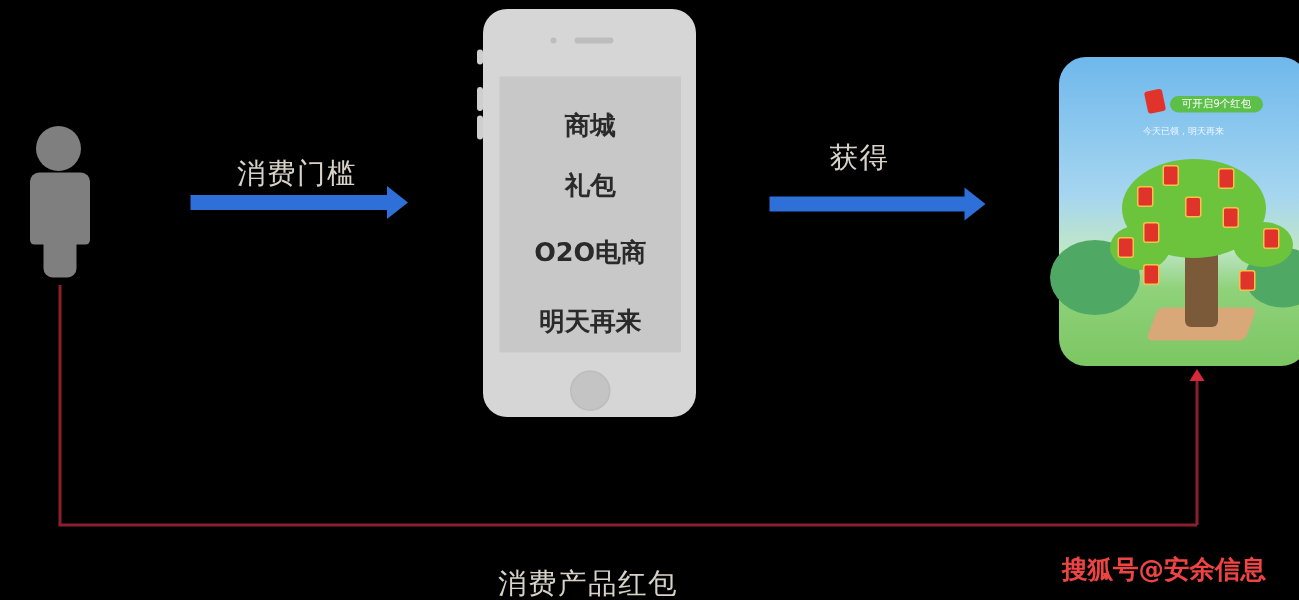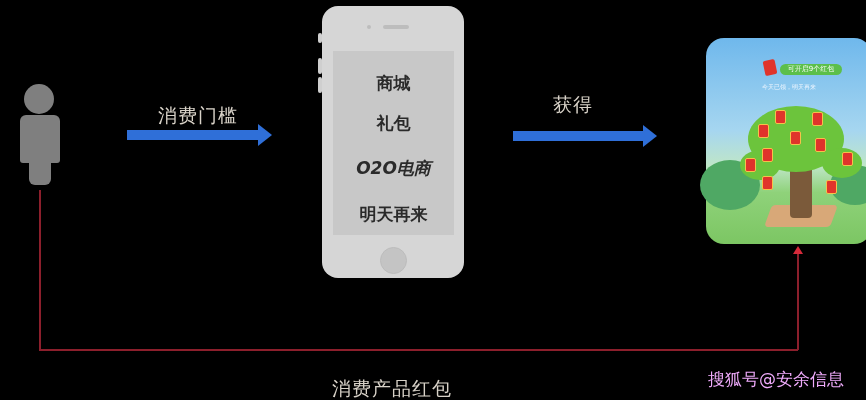--- a/index.html
+++ b/index.html
@@ -33,21 +33,21 @@
     .trunk { left: 790px; top: 160px; width: 22px; height: 58px; background: #7b5a3a; border-radius: 4px; }
     .foliage { border-radius: 50%; background: #6cc43c; }
     .dirt { left: 768px; top: 205px; width: 66px; height: 22px; background: #d8a878; transform: skewX(-20deg); border-radius: 4px; }
     .packet { width: 9px; height: 12px; background: #e0342b; border-radius: 2px; border: 1px solid #f6c24a; }
     .banner { left: 780px; top: 64px; width: 62px; height: 11px; background: #5cbf4a; border-radius: 6px; color: #fff; font-size: 7px; line-height: 11px; text-align: center; white-space: nowrap; overflow: hidden; }
     .banner-packet { left: 764px; top: 60px; width: 12px; height: 15px; background: #e0342b; border-radius: 2px; transform: rotate(-12deg); }
     .subtext { left: 762px; top: 83px; width: 90px; font-size: 6px; color: #eef6ff; white-space: nowrap; }
     
     .redline { background: #8c1f2c; }
     .red-arrowhead { width: 0; height: 0; border-left: 5px solid transparent; border-right: 5px solid transparent; border-bottom: 8px solid #d62a3a; }
-    .watermark { right: 22px; top: 368px; color: #f0abfc; font-weight: normal; font-size: 17px; }
+    .watermark { right: 22px; top: 368px; color: #ef4444; font-weight: bold; font-size: 17px; }
   </style>
 </head>
 <body>
 
 <div class="abs person-head"></div>
 <div class="abs person-body"></div>
 <div class="abs person-legs"></div>
 
 <div class="abs label-light" style="left:158px; top:103px;">消费门槛</div>
 <div class="abs arrow-shaft" style="left:127px; top:130px; width:132px;"></div>
@@ -55,21 +55,21 @@
 
 <div class="abs phone-side"></div>
 <div class="abs phone-side2"></div>
 <div class="abs phone-side3"></div>
 <div class="abs phone"></div>
 <div class="abs phone-camera"></div>
 <div class="abs phone-speaker"></div>
 <div class="abs phone-screen"></div>
 <div class="abs phone-item" style="top:72px;">商城</div>
 <div class="abs phone-item" style="top:112px;text-align:center;">礼包</div>
-<div class="abs phone-item" style="top:157px;font-style:italic;">O2O电商</div>
+<div class="abs phone-item" style="top:157px;">O2O电商</div>
 <div class="abs phone-item" style="top:203px;">明天再来</div>
 <div class="abs phone-home"></div>
 
 <div class="abs label-light" style="left:553px; top:92px;">获得</div>
 <div class="abs arrow-shaft" style="left:513px; top:131px; width:131px;"></div>
 <div class="abs arrow-head" style="left:643px; top:125px;"></div>
 
 <div class="abs app"></div>
 <div class="abs hill" style="left:700px; top:160px; width:60px; height:50px;"></div>
 <div class="abs hill" style="left:830px; top:165px; width:50px; height:40px;"></div>

